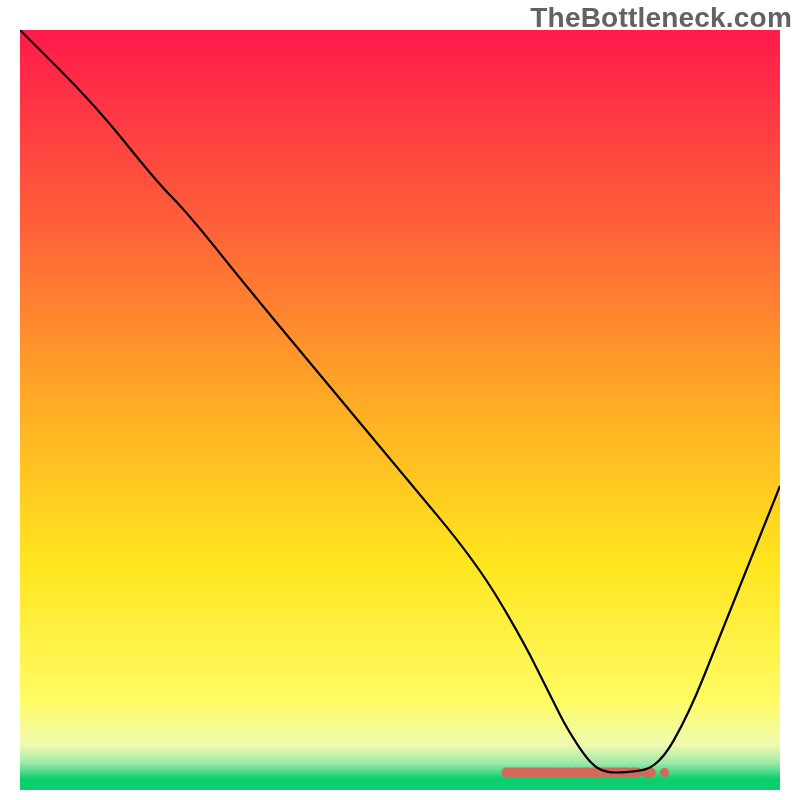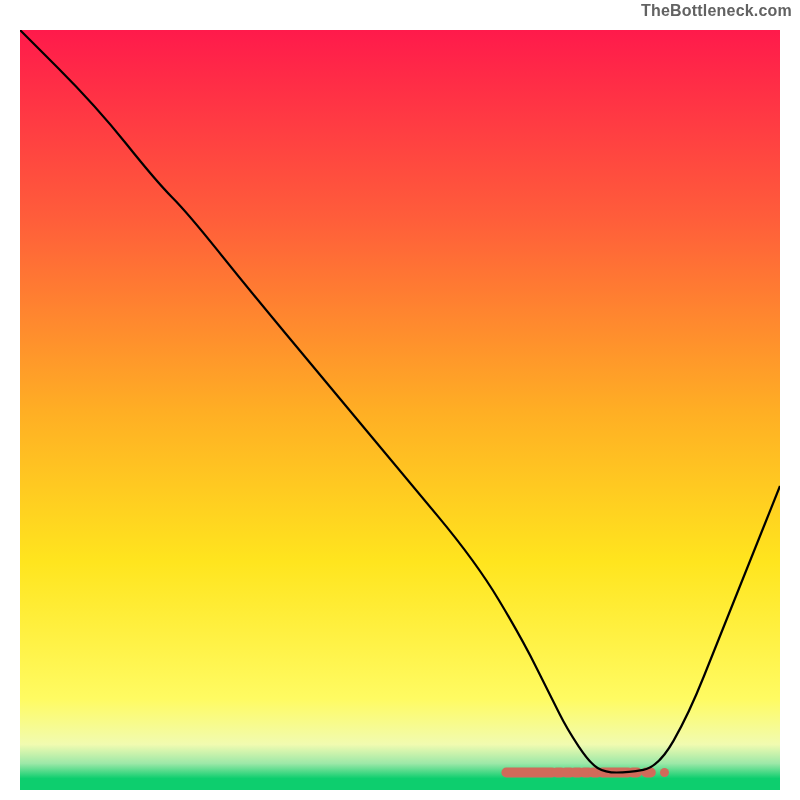--- a/index.html
+++ b/index.html
@@ -12,21 +12,21 @@
   }
   .wrap {
     position: relative;
     width: 800px;
     height: 800px;
   }
   .watermark {
     position: absolute;
     top: 2px;
     right: 8px;
-    font-size: 16px;
+    font-size: 28px;
     font-weight: 600;
     color: #626262;
     letter-spacing: 0.2px;
   }
   .plot {
     position: absolute;
     left: 20px;
     top: 30px;
     width: 760px;
     height: 760px;

